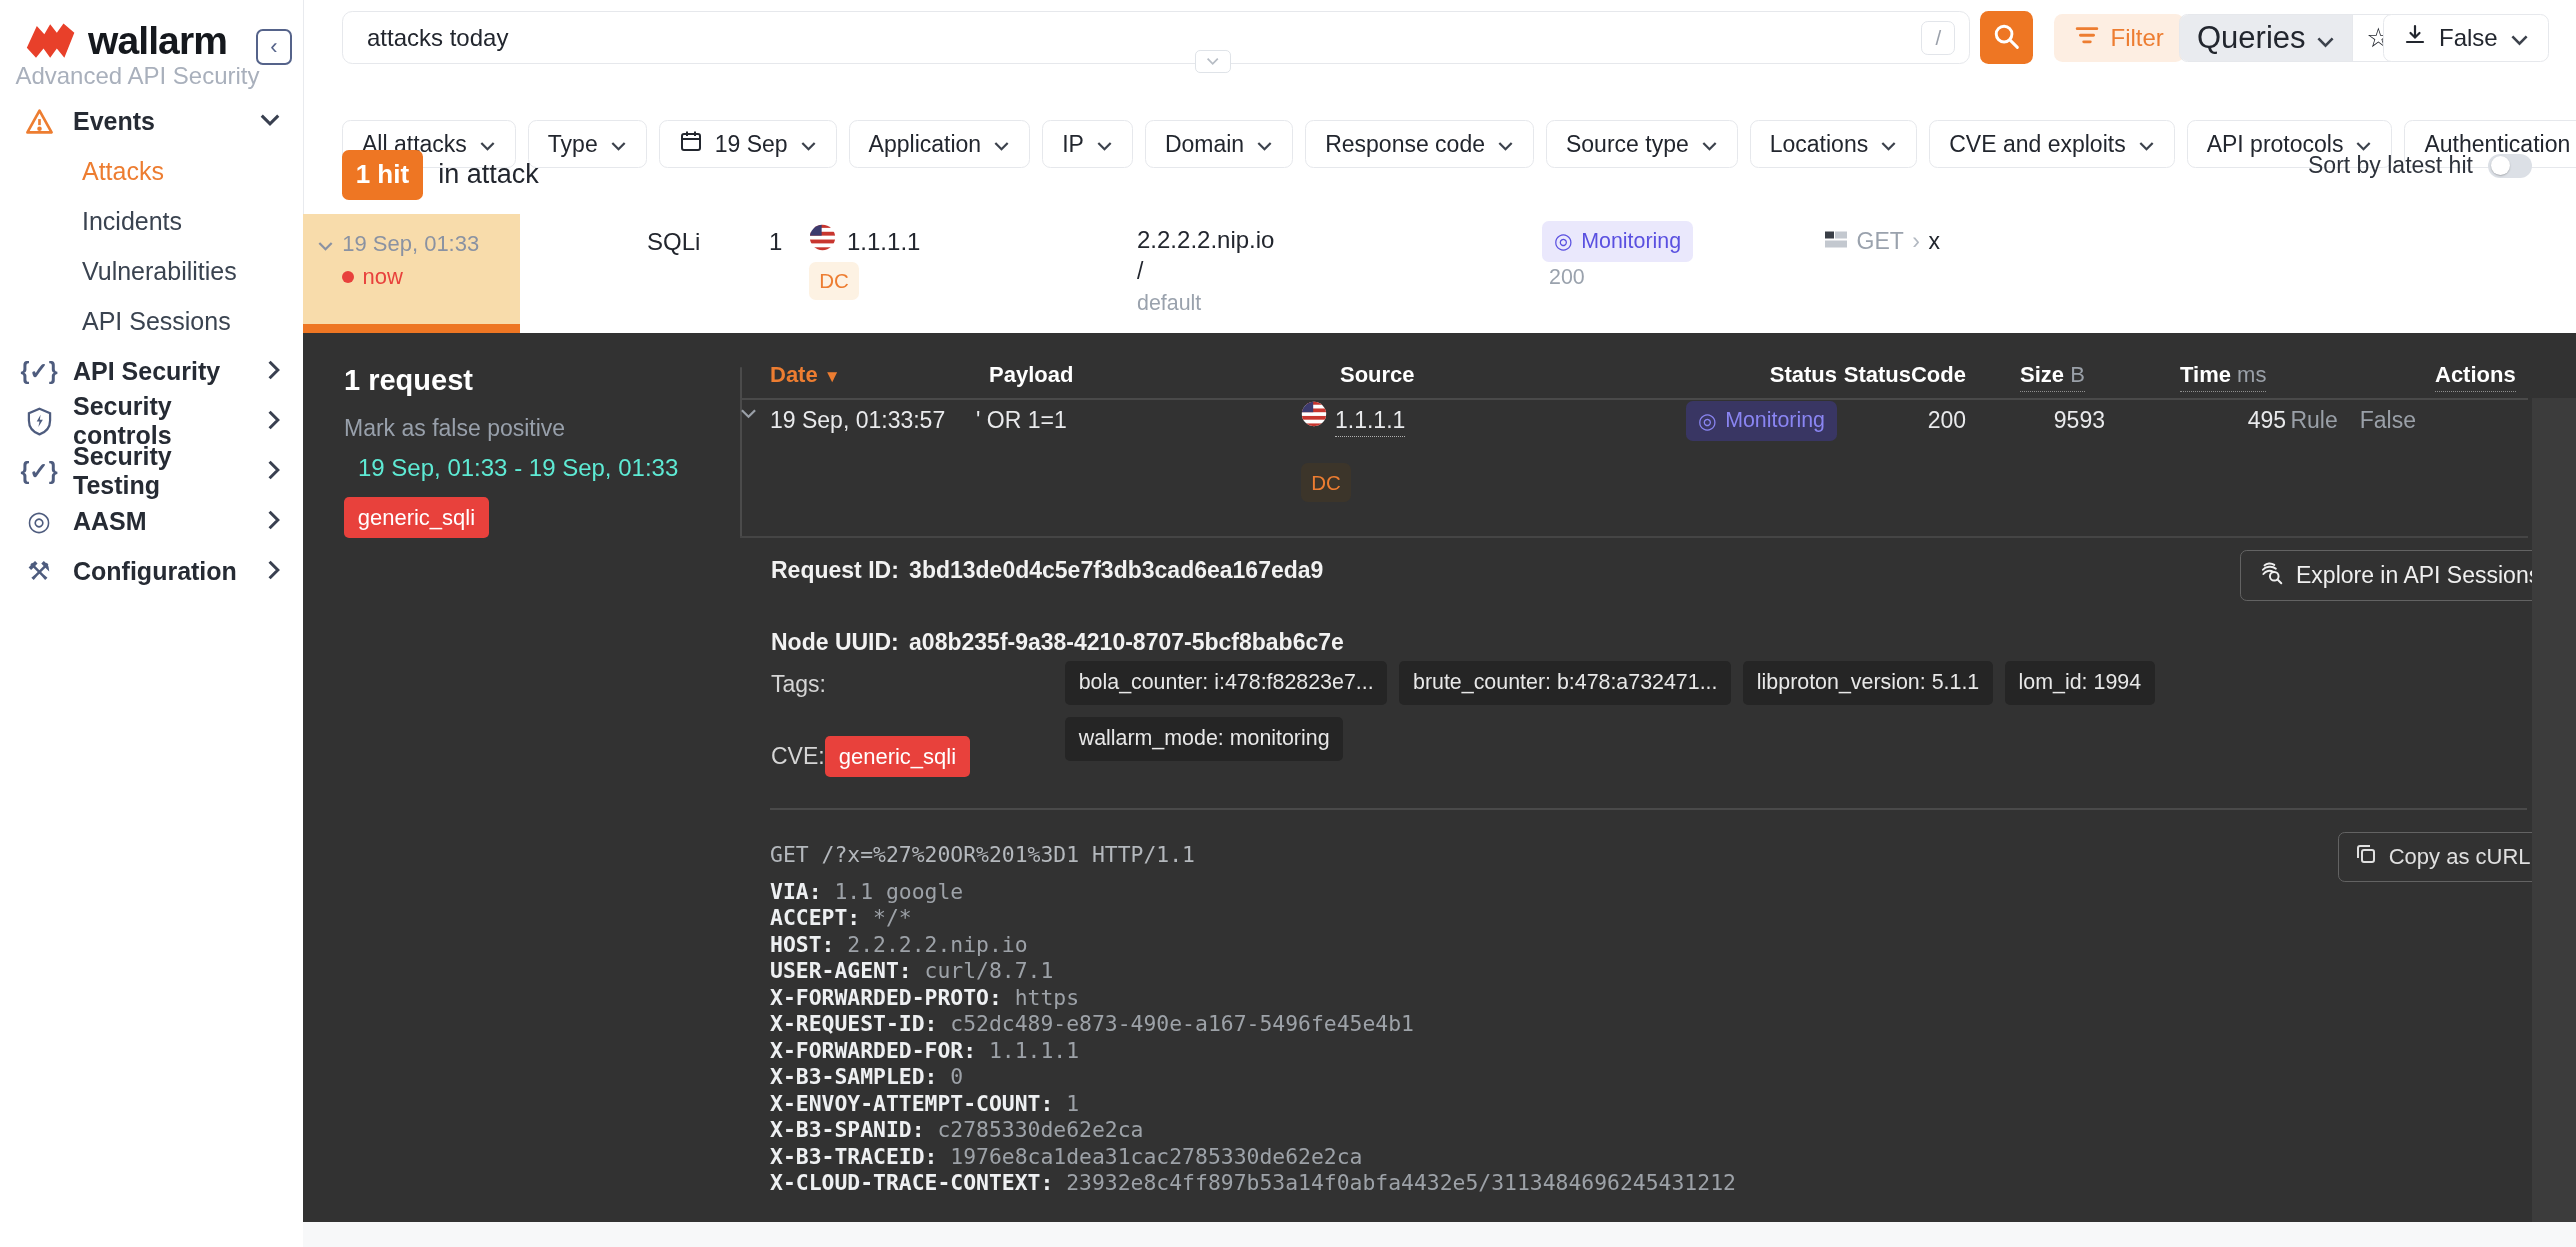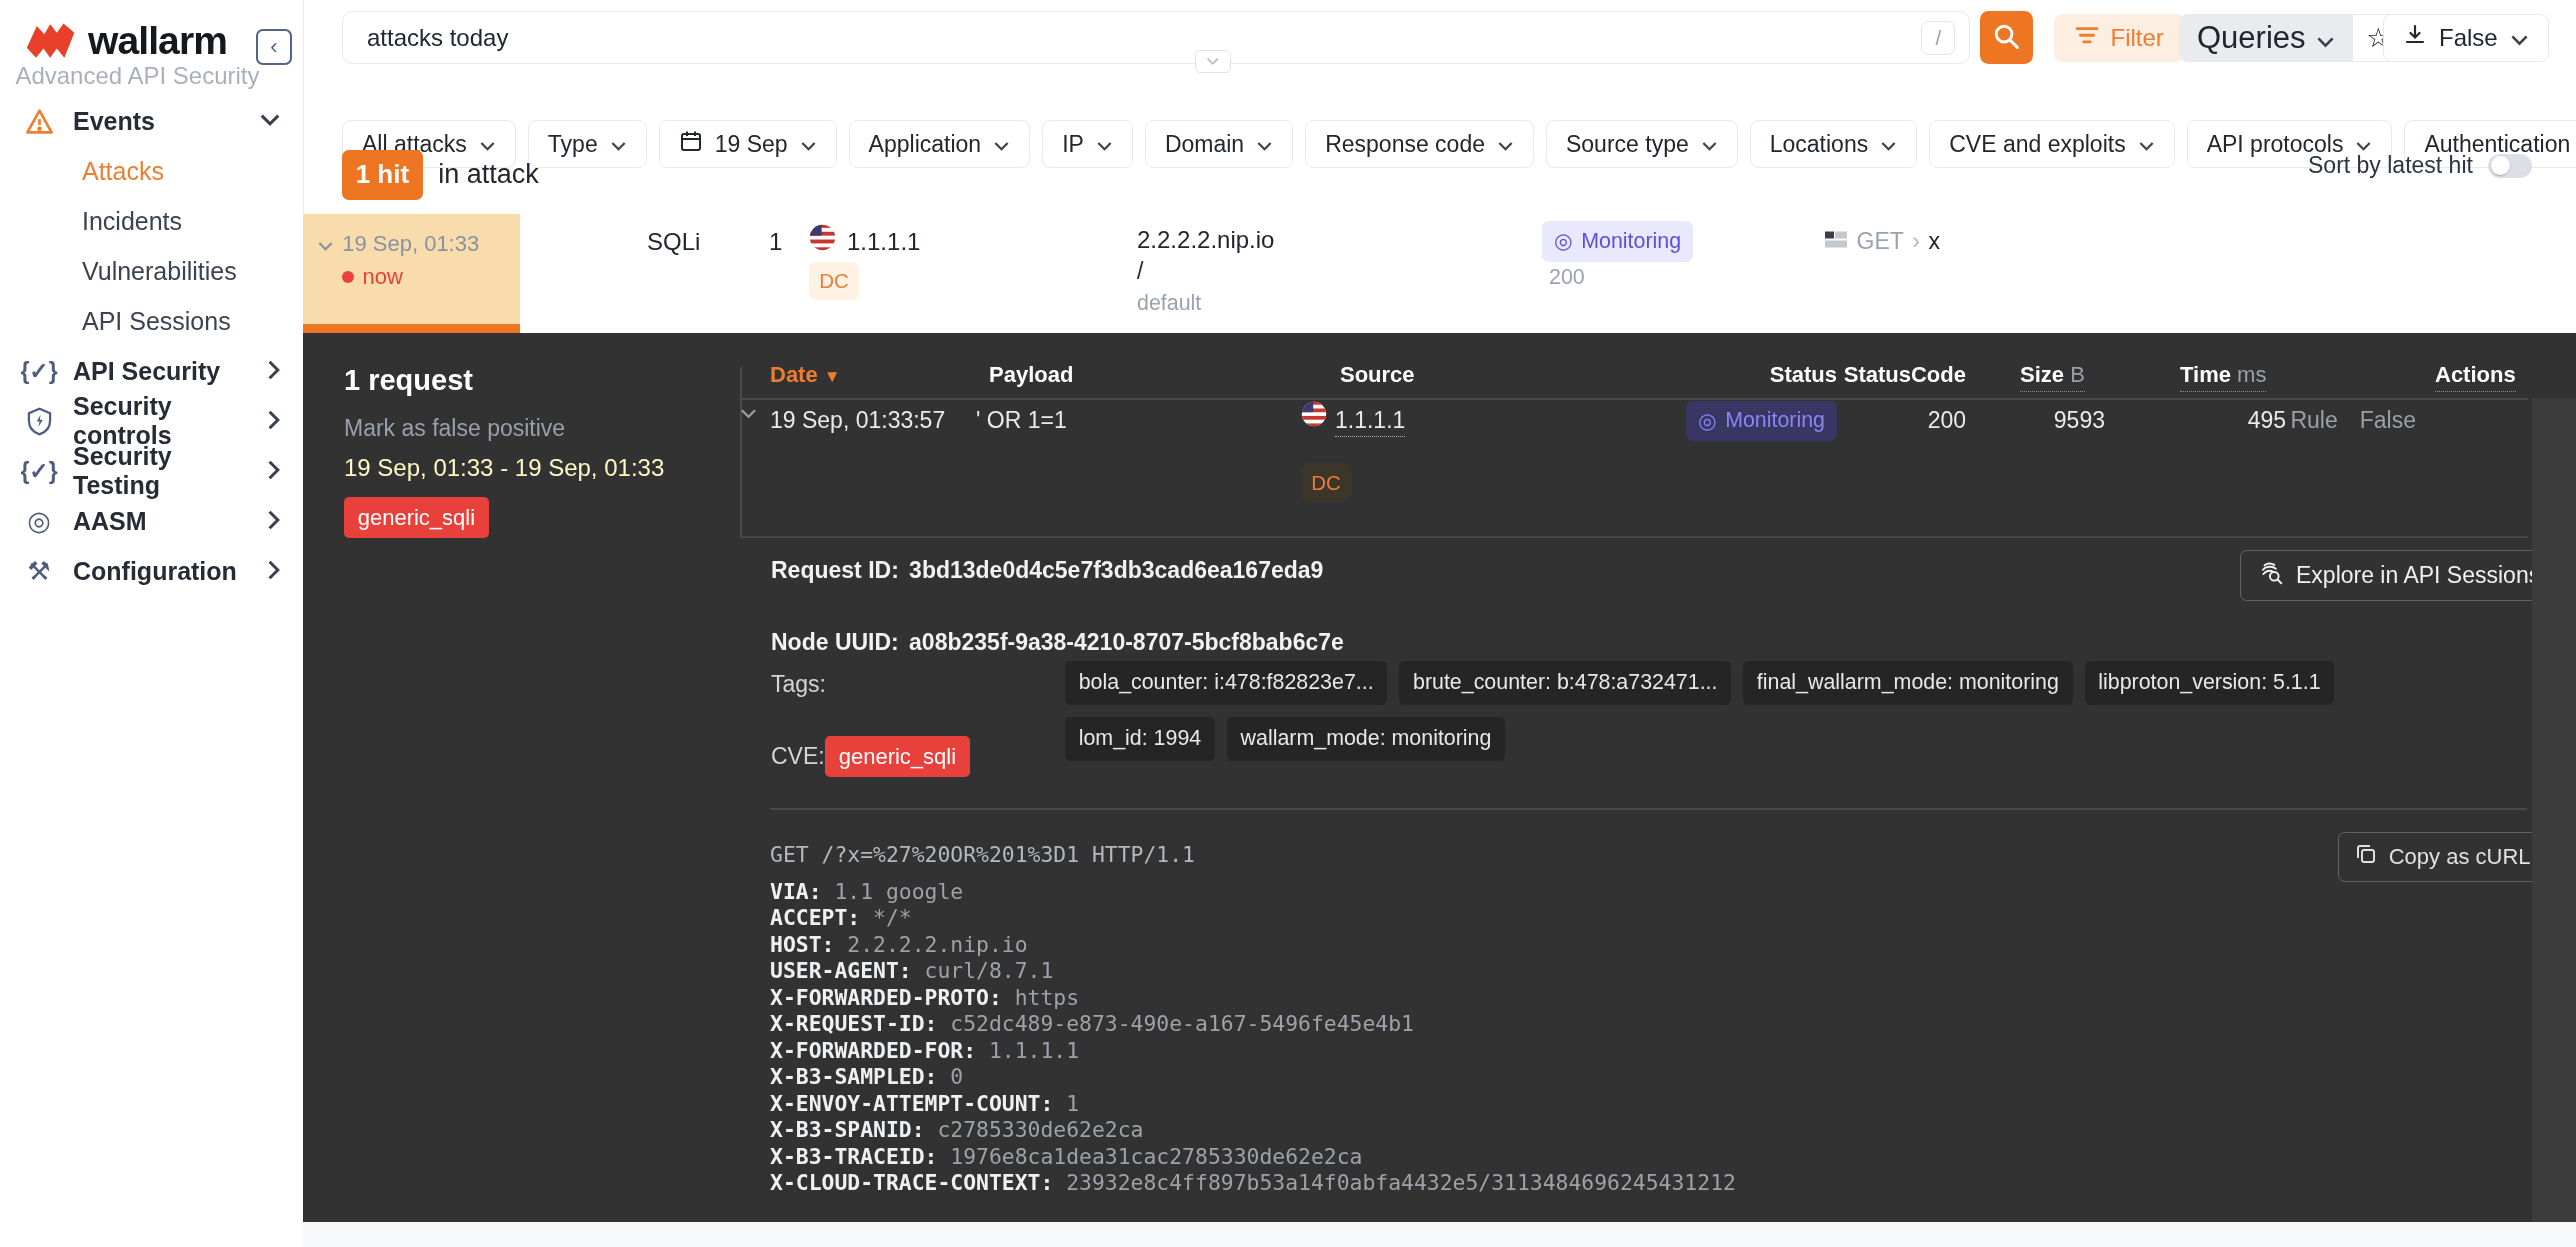--- a/index.html
+++ b/index.html
@@ -77,21 +77,21 @@
       padding:7.7px 12px;display:flex;align-items:center;gap:8.5px;}
   .atk-code{position:absolute;left:1246px;top:51px;font-size:21.4px;color:#9aa2ad;}
   .endpoint{position:absolute;left:1521px;top:13.7px;display:flex;align-items:center;gap:8.5px;font-size:23px;}
   .ep-method{color:#9aa2ad;text-align:right;}
   .ep-sep{color:#b3b9c2;}
 
   
   .detail{position:absolute;left:303px;top:333px;width:2273px;height:889px;background:#323232;color:#e9eaec;}
   .req-count{position:absolute;left:41px;top:31px;font-size:29px;font-weight:700;color:#fff;}
   .mark-fp{position:absolute;left:41px;top:82px;font-size:23px;color:#98a0ab;cursor:pointer;}
-  .range{position:absolute;left:41px;top:121px;font-size:24px;color:#fef9c3;}
+  .range{position:absolute;left:55px;top:121px;font-size:24px;color:#5eead4;}
   .sql-chip{position:absolute;left:41px;top:164px;background:#e8413c;color:#fff;font-size:22px;border-radius:5.1px;padding:7.7px 13.7px;}
   .vdiv{position:absolute;left:437px;top:34px;width:1.7px;height:171px;background:#4b4b4b;border-radius:1.7px;}
   .th{position:absolute;top:29px;font-size:22px;font-weight:700;color:#fff;white-space:nowrap;}
   .th.sorted{color:#ed7d31;}
   .dotted{border-bottom:1.7px dotted #8f8f8f;padding-bottom:4.3px;}
   .unit{color:#9aa0a8;font-weight:400;}
   .hdr-line{position:absolute;left:437px;top:65px;width:1788px;height:1.7px;background:#4a4a4a;}
   .tr-chev{position:absolute;left:436px;top:74px;}
   .td{position:absolute;top:74px;font-size:23px;color:#e9eaec;white-space:nowrap;}
   .ip-link{border-bottom:1.7px dotted #b0b0b0;padding-bottom:2.6px;cursor:pointer;}
@@ -478,21 +478,20 @@
           <circle cx="15" cy="15" r="4"></circle>
             <line x1="18" y1="18" x2="21.5" y2="21.5"></line>
           </svg></span>
       <span>Explore in API Sessions</span>
     </button>
 
     <div class="sec-label" style="left:468px;top:338px;">Tags:</div>
     <div class="tags-wrap">
       <span class="tag-chip">bola_counter: i:478:f82823e7...</span>
       <span class="tag-chip">brute_counter: b:478:a732471...</span>
-      <span class="tag-chip">final_wallarm_mode: monitoring</span>
       <span class="tag-chip">libproton_version: 5.1.1</span>
       <span class="tag-chip">lom_id: 1994</span>
       <span class="tag-chip">wallarm_mode: monitoring</span>
     </div>
     <div class="sec-label" style="left:468px;top:410px;">CVE:</div>
     <span class="cve-chip">generic_sqli</span>
 
     <div class="hr"></div>
     <button class="curl-btn">
       <span>

